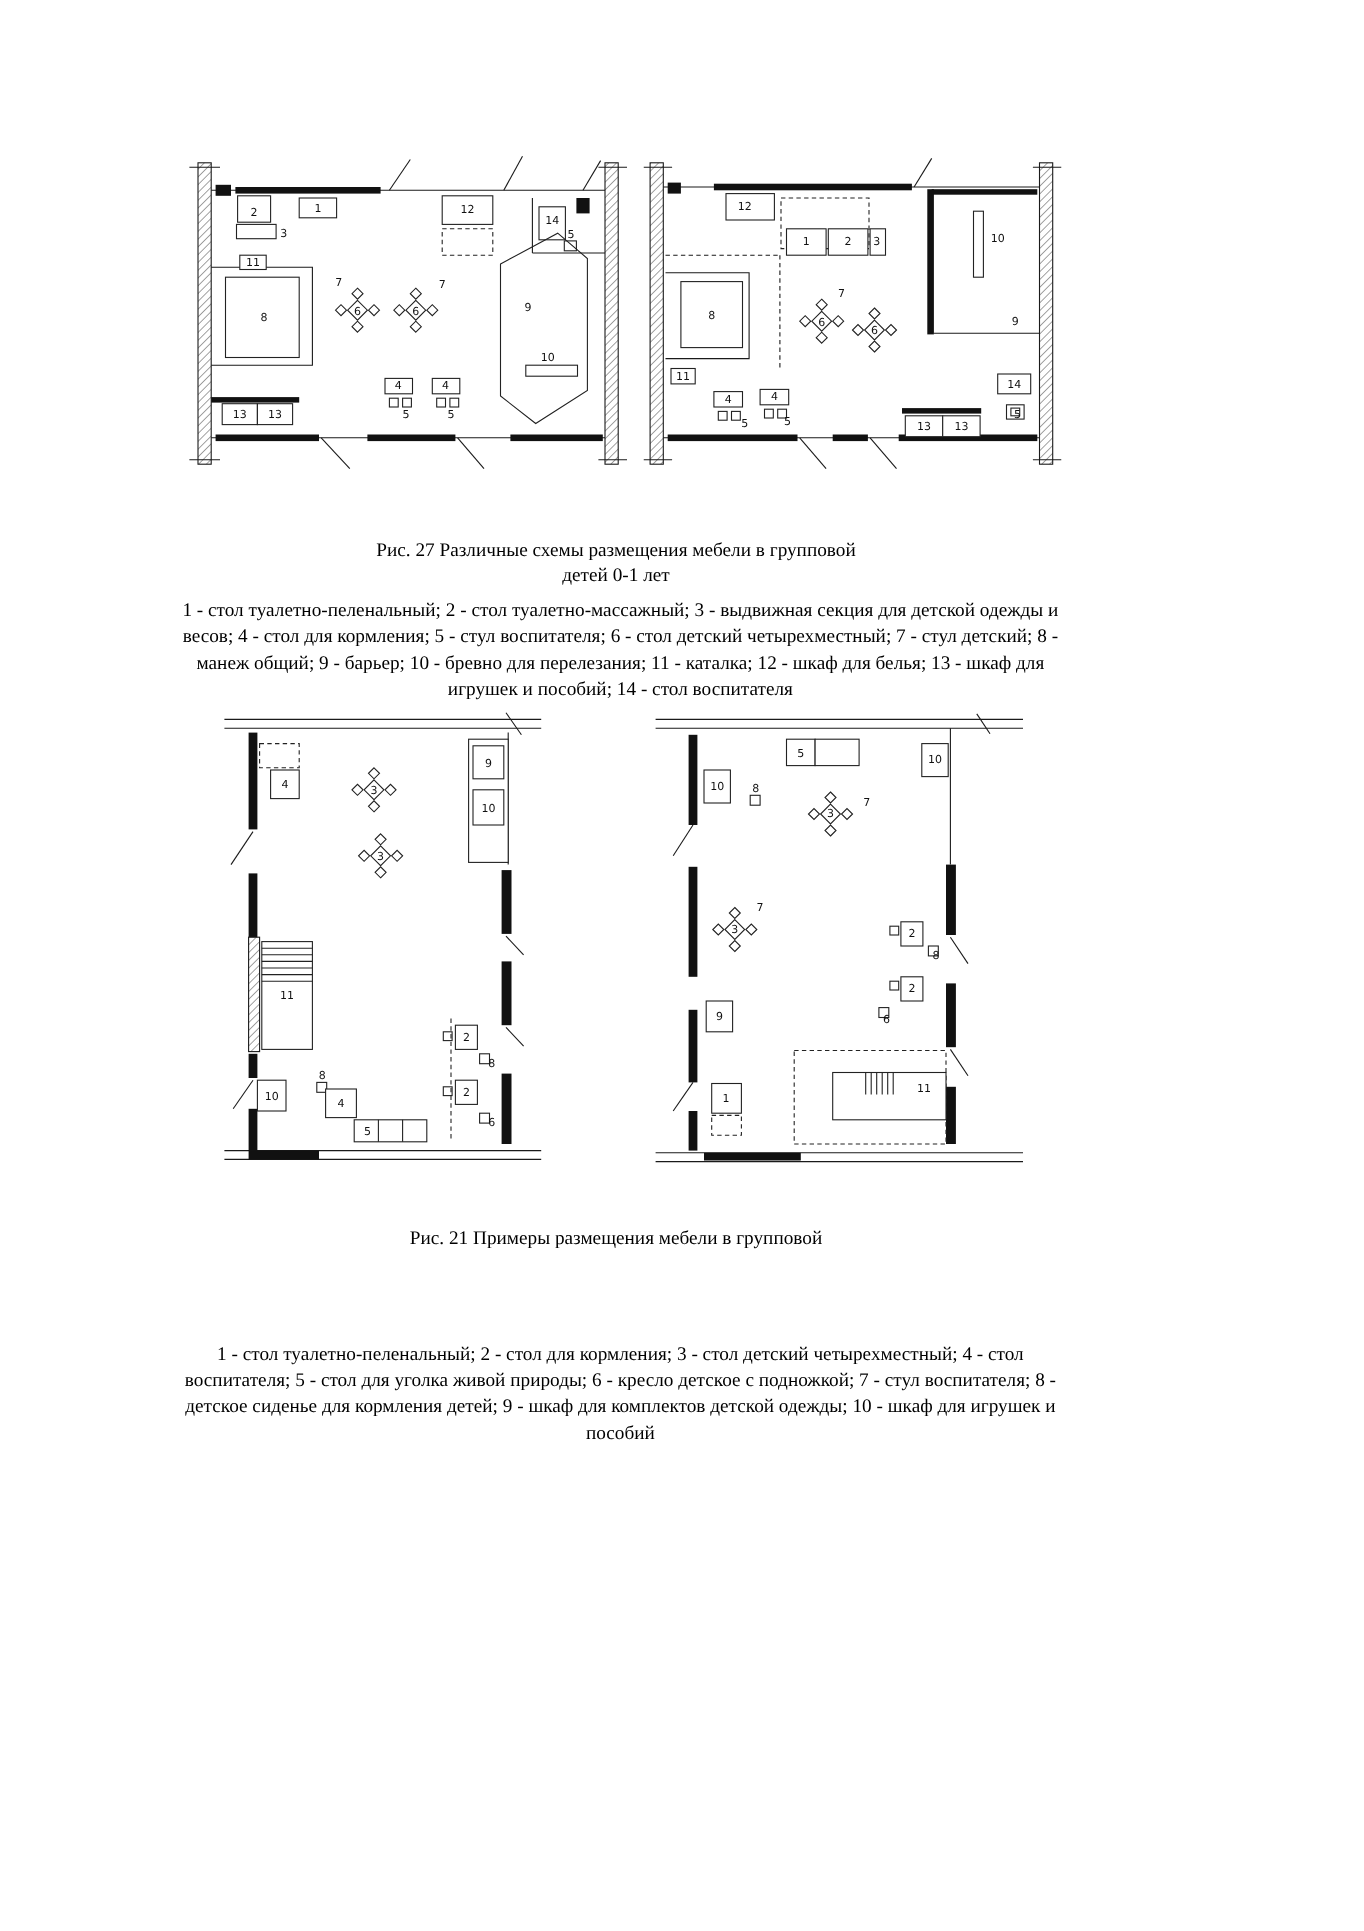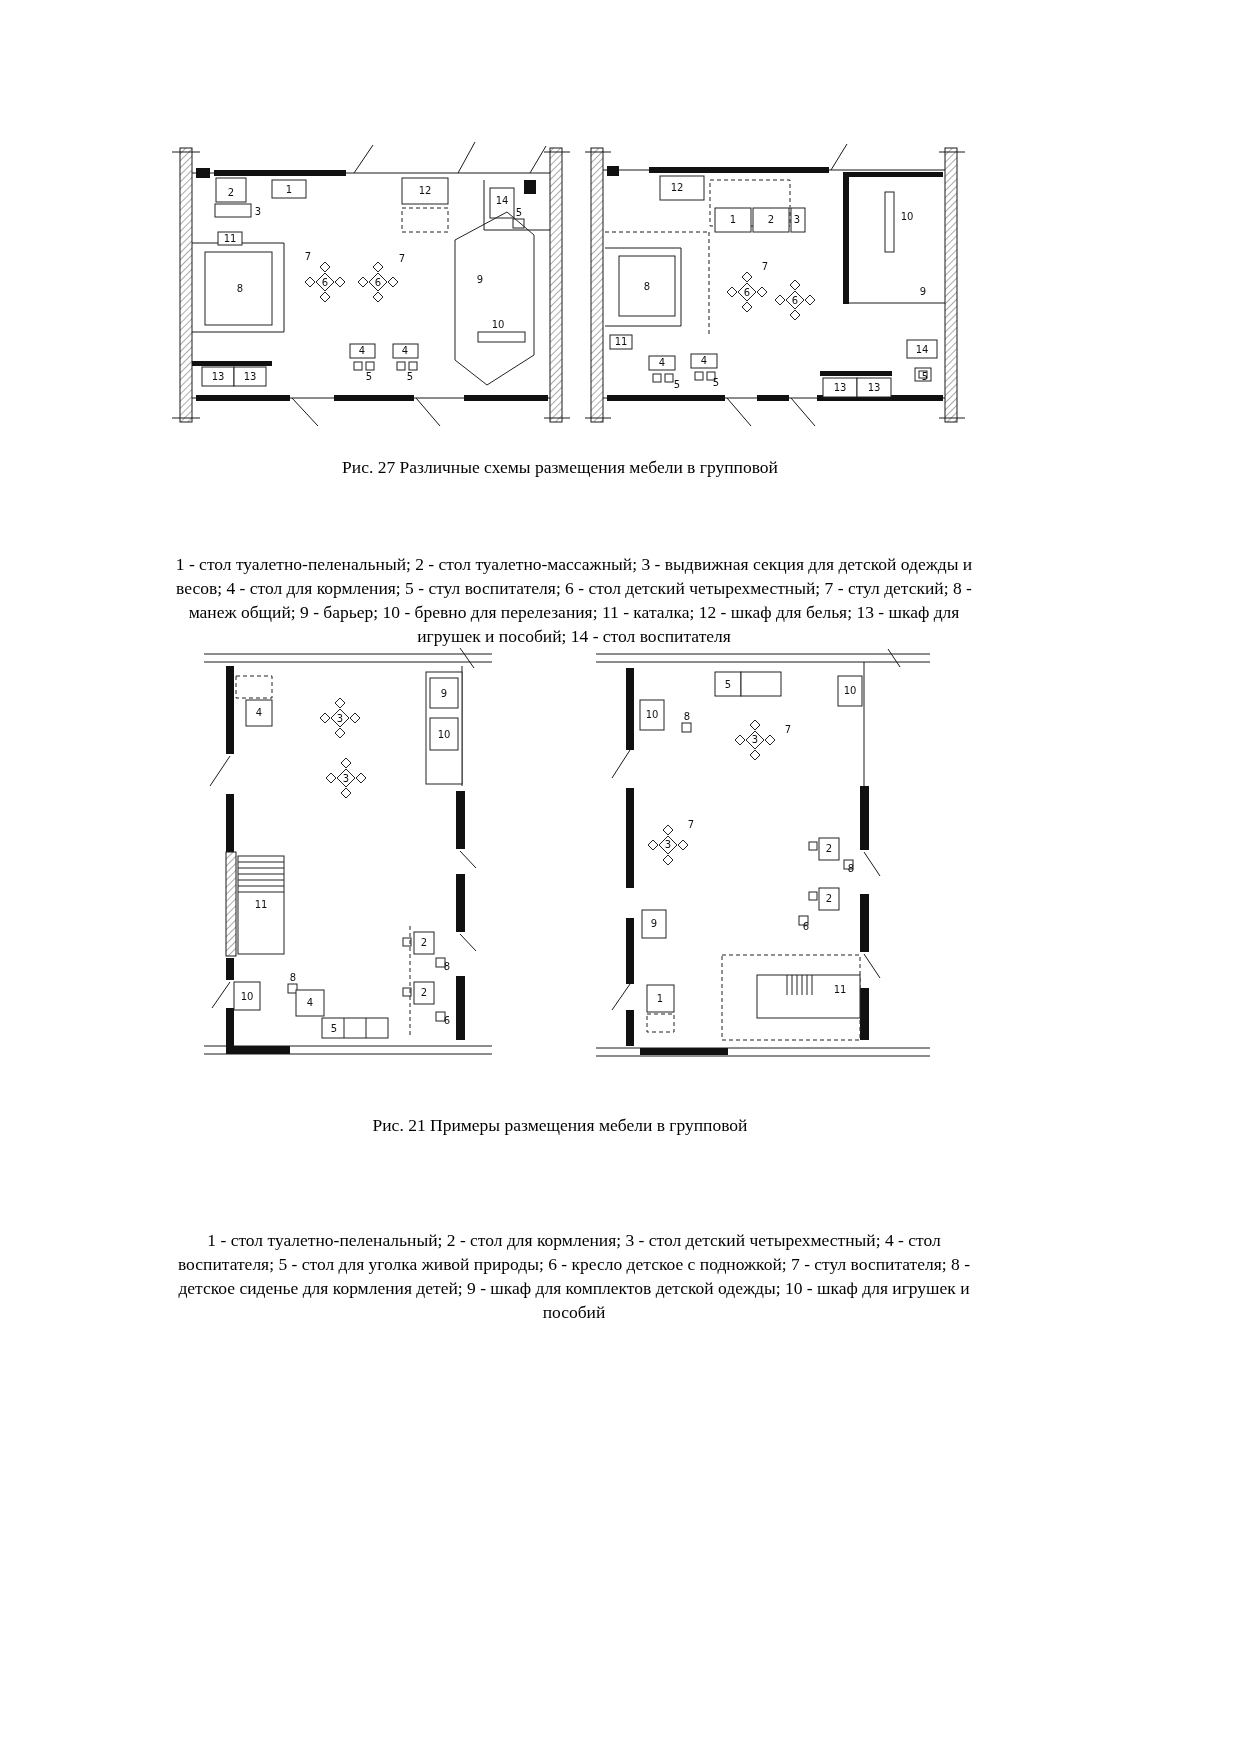--- a/index.html
+++ b/index.html
@@ -1,20 +1,20 @@
 <!DOCTYPE html>
 <html><head>
 <meta charset="utf-8">
 <style>
   html,body{margin:0;padding:0;background:#ffffff}
   #page{position:relative;width:1240px;height:1755px;background:#fff;
         font-family:"Liberation Serif",serif;color:#000;overflow:hidden}
   .abs{position:absolute}
   .caption{text-align:center;font-size:17.5px;line-height:23px}
-  .legend{text-align:center;font-size:17.5px;line-height:24px;margin:14px}
+  .legend{text-align:center;font-size:17.5px;line-height:24px;margin:4px}
   svg g.lbl text{font-family:"DejaVu Sans",sans-serif;font-size:10px;fill:#111;text-anchor:middle}
 </style>
 </head>
 <body>
 
 <div id="page">
 
   <svg class="abs" style="left:172px;top:140px" width="400" height="290" viewBox="0 0 400 290">
     <defs>
       <pattern id="hA" width="5" height="5" patternUnits="userSpaceOnUse" patternTransform="rotate(45)">
@@ -177,22 +177,23 @@
         <text x="119" y="224">4</text>
         <text x="92" y="248">5</text>
         <text x="131" y="246">5</text>
         <text x="337" y="213">14</text>
         <text x="340" y="240">5</text>
         <text x="255" y="251">13</text>
         <text x="289" y="251">13</text>
       </g>
   </svg>
 
-  <div class="abs caption" style="left:70px;top:456px;width:980px">
+  <div class="abs caption" style="left:70px;top:488px;width:980px">
     <div>Рис. 27 Различные схемы размещения мебели в групповой</div>
+    <div>детей 0-1 лет</div>
   </div>
 
   <p class="abs legend" style="left:160px;top:538px;width:800px">1 - стол туалетно-пеленальный; 2 - стол туалетно-массажный; 3 - выдвижная секция для детской одежды и весов; 4 - стол для кормления; 5 - стул воспитателя; 6 - стол детский четырехместный; 7 - стул детский; 8 - манеж общий; 9 - барьер; 10 - бревно для перелезания; 11 - каталка; 12 - шкаф для белья; 13 - шкаф для игрушек и пособий; 14 - стол воспитателя</p>
 
   <svg class="abs" style="left:198px;top:646px" width="300" height="420" viewBox="0 0 300 420">
     <defs>
       <pattern id="hC" width="5" height="5" patternUnits="userSpaceOnUse" patternTransform="rotate(45)">
         <line x1="0" y1="0" x2="0" y2="5" stroke="#555" stroke-width="1"></line>
       </pattern>
       <g id="t4C" stroke="#222" fill="#fff" stroke-width="1">

